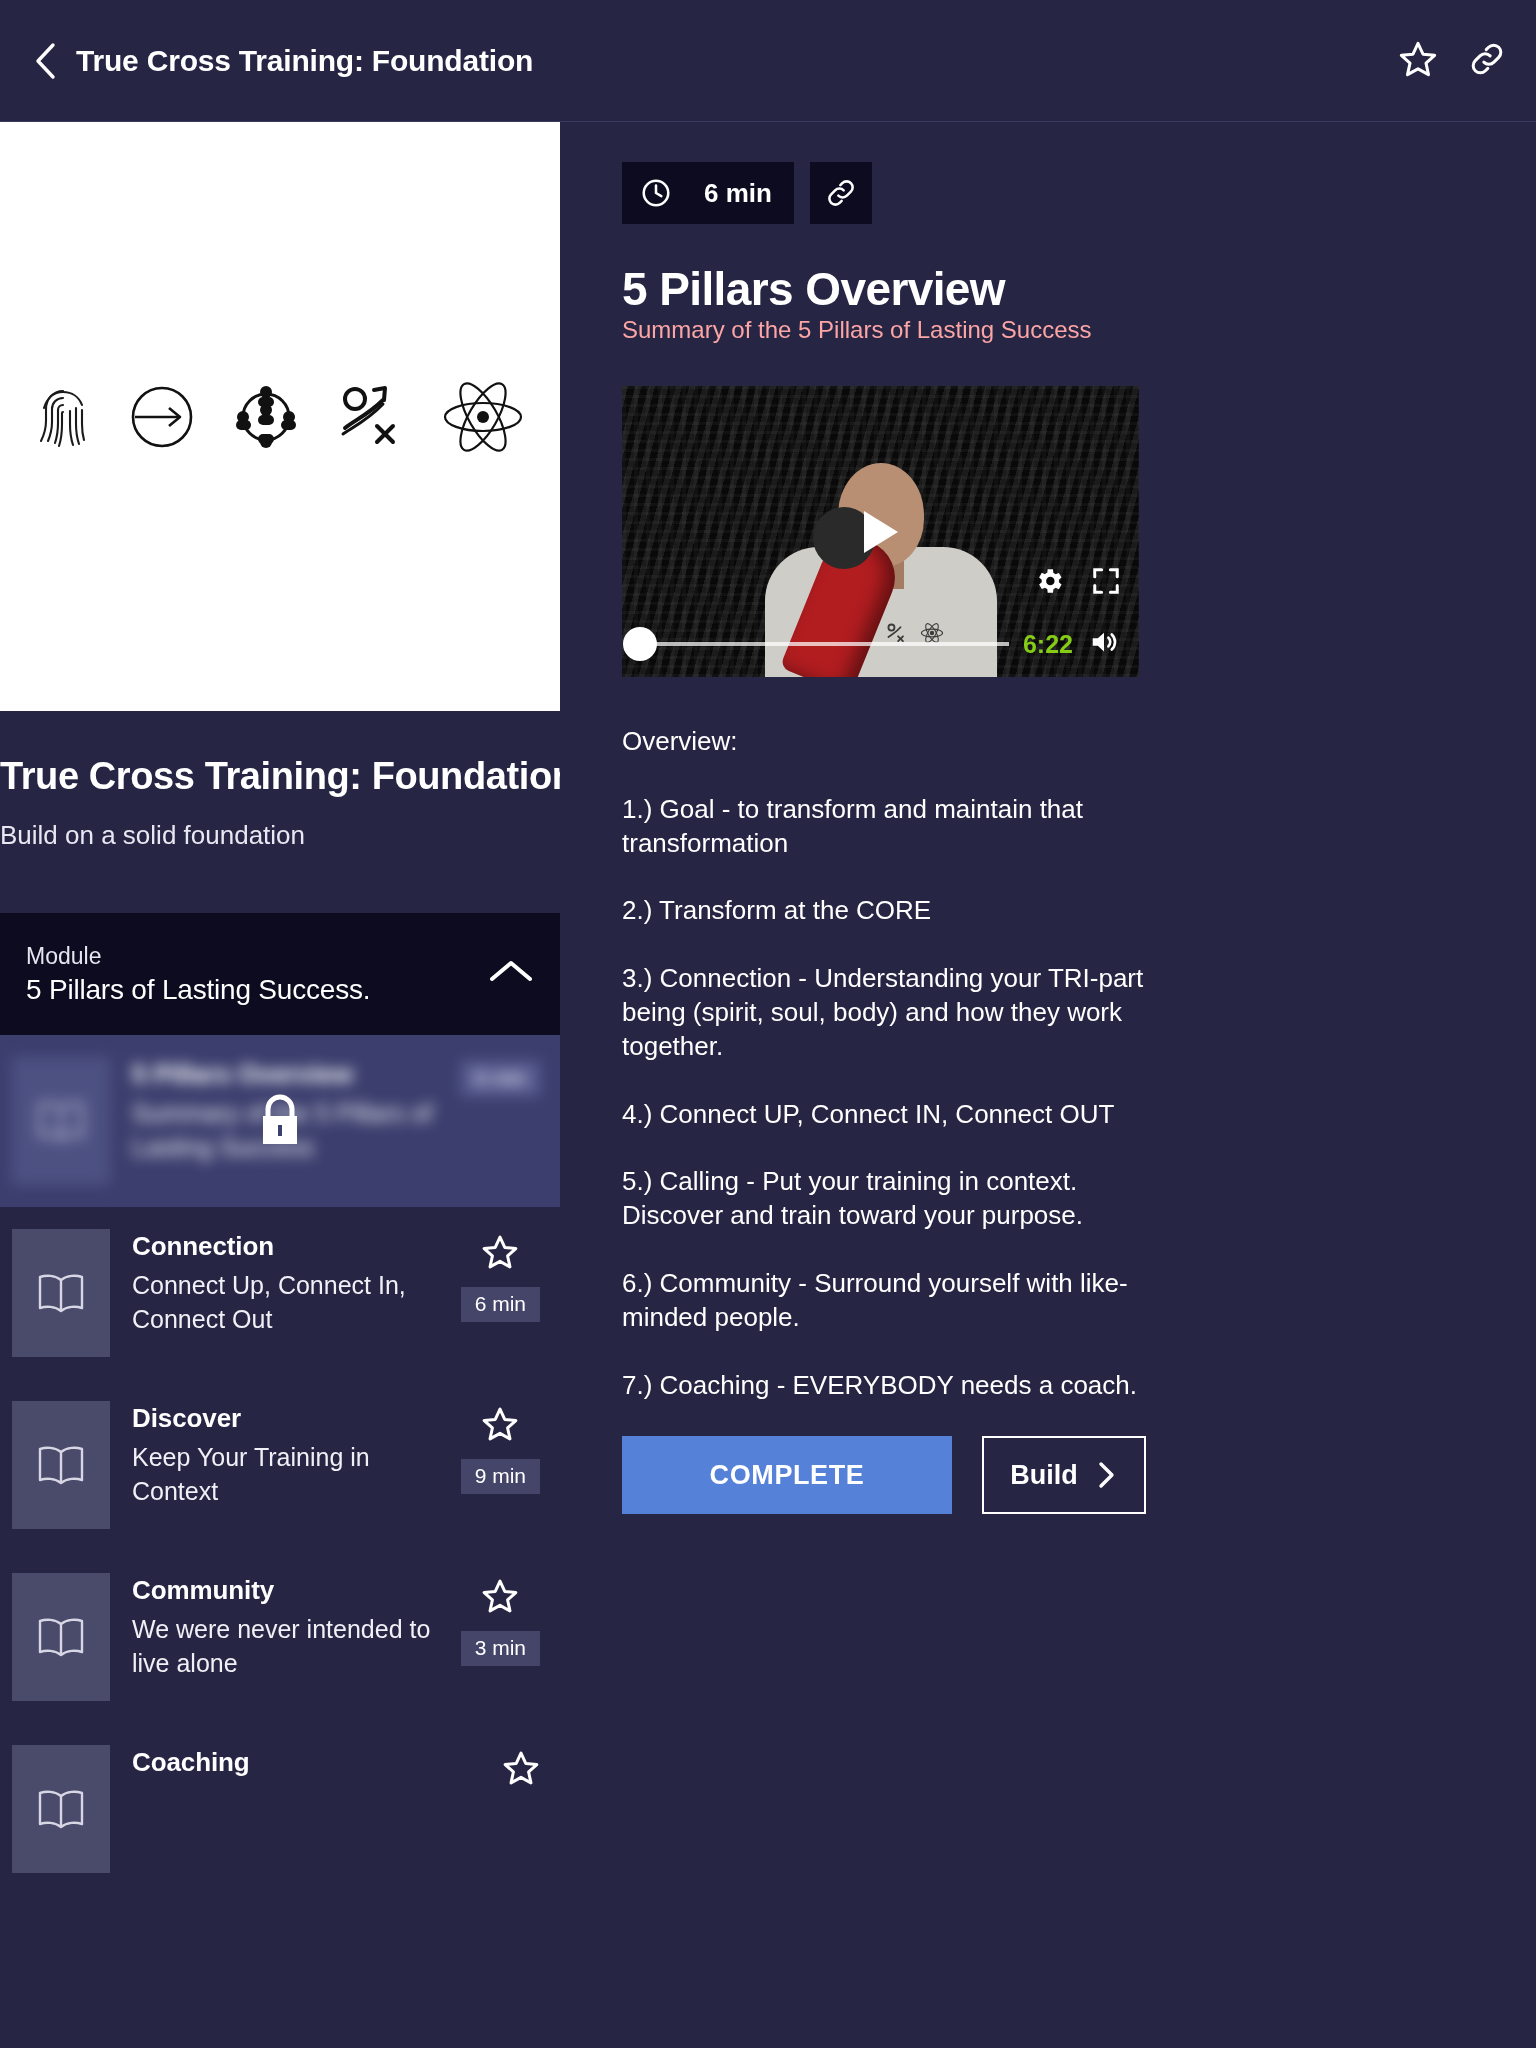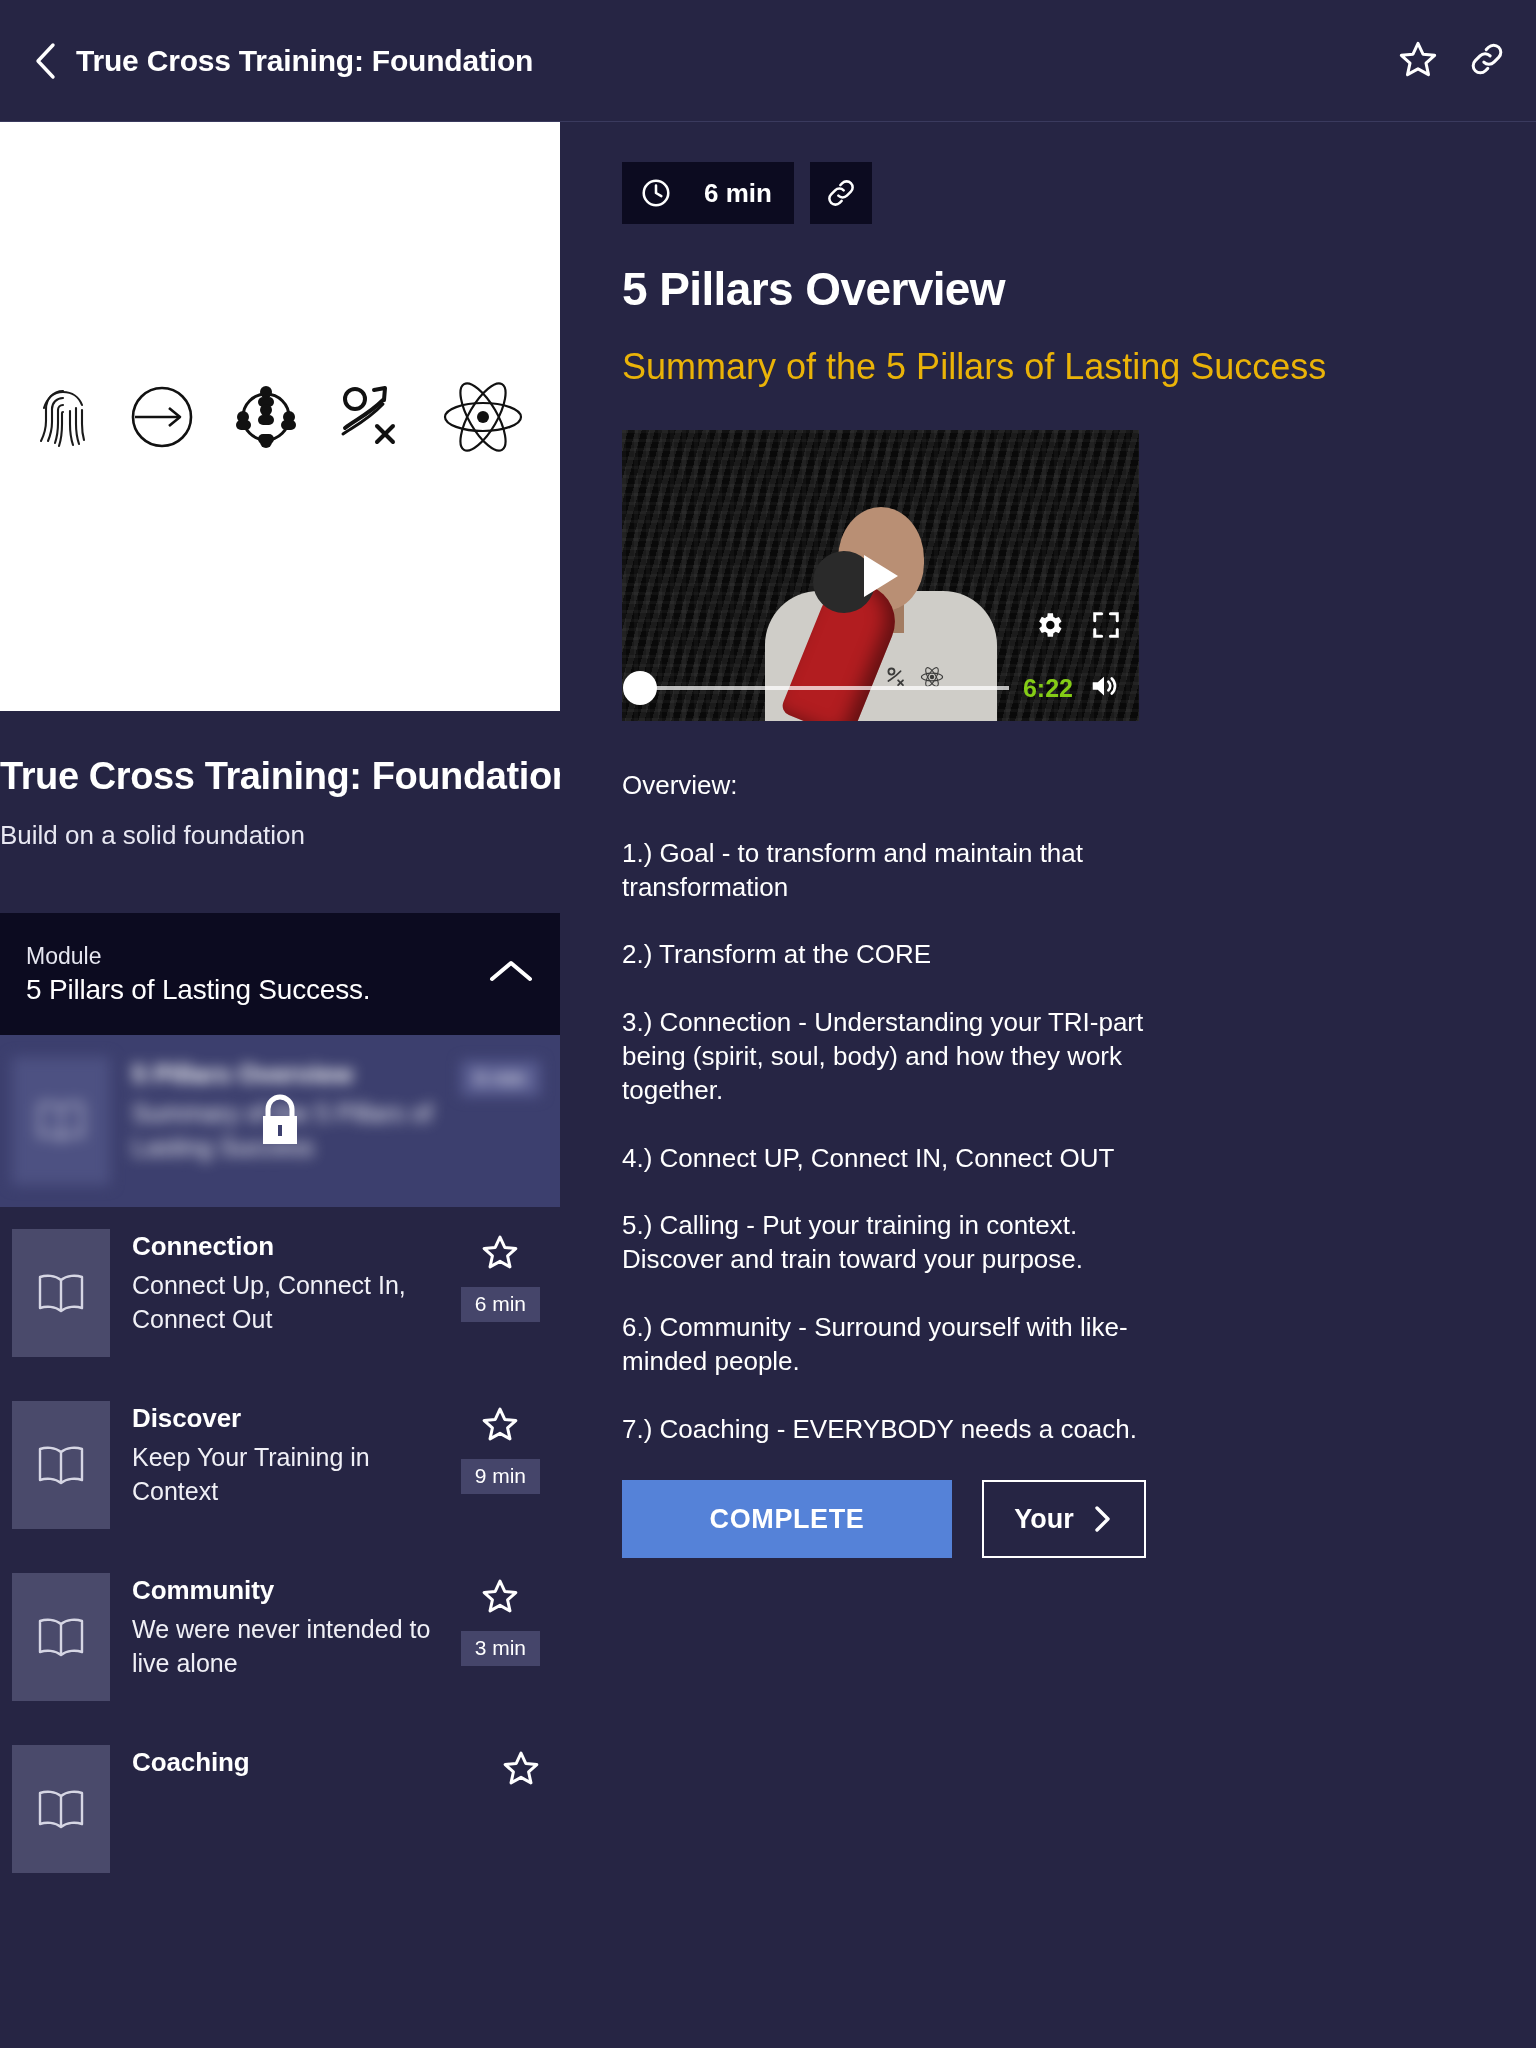--- a/index.html
+++ b/index.html
@@ -131,21 +131,21 @@
   .duration-chip .dtext { font-size: 26px; font-weight: bold; }
   .link-chip {
     background: #0c0b20; width: 62px; height: 62px;
     display: flex; align-items: center; justify-content: center; cursor: pointer;
   }
 
   .lesson-title {
     margin-top: 38px; font-size: 46px; font-weight: bold; letter-spacing: -0.6px;
   }
   .lesson-subtitle {
-    margin-top: 30px; font-size: 36px; color: #eab308; font-weight: 400;
+    font-size: 24px; color: #fca5a5; font-weight: 400;
   }
 
   
   .video {
     position: relative; margin-top: 42px;
     width: 517px; height: 291px; overflow: hidden;
     background: #0a0a0a; cursor: pointer;
   }
   .video-bg {
     position: absolute; inset: 0;
@@ -573,21 +573,21 @@
       <p>3.) Connection - Understanding your TRI-part being (spirit, soul, body) and how they work together.</p>
       <p>4.) Connect UP, Connect IN, Connect OUT</p>
       <p>5.) Calling - Put your training in context. Discover and train toward your purpose.</p>
       <p>6.) Community - Surround yourself with like-minded people.</p>
       <p>7.) Coaching - EVERYBODY needs a coach.</p>
     </div>
 
     <div class="actions">
       <button class="btn-complete">COMPLETE</button>
       <button class="btn-next">
-        <span>Your</span>
+        <span>Build</span>
         <svg width="22" height="30" viewBox="0 0 22 30">
           <polyline points="5,4 16,15 5,26" fill="none" stroke="#fff" stroke-width="3.4" stroke-linecap="round" stroke-linejoin="round"></polyline>
         </svg>
       </button>
     </div>
 
   </div>
 </div>
 
 </body></html>

